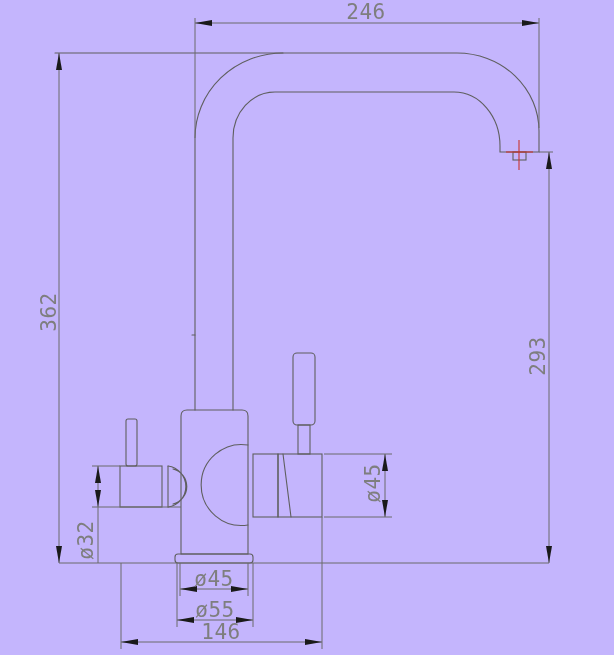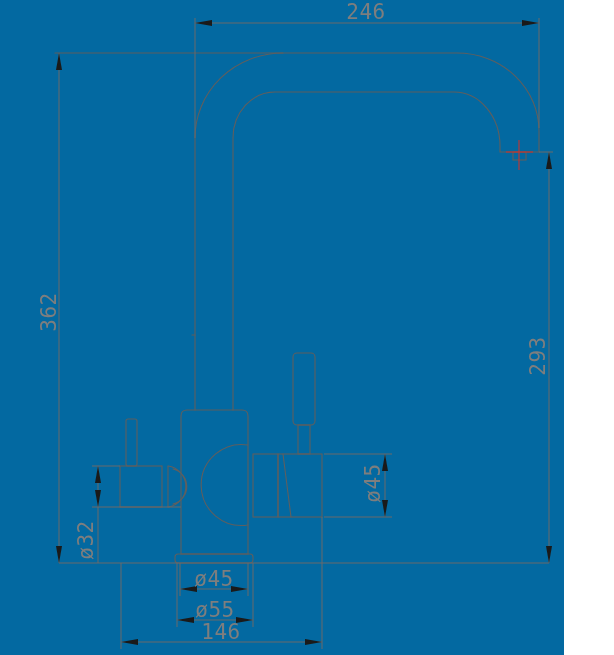--- a/index.html
+++ b/index.html
@@ -1,19 +1,19 @@
 <!DOCTYPE html>
 <html><head>
 <meta charset="utf-8">
 <style>
   html,body{margin:0;padding:0;background:#ffffff;}
   .sheet{
     position:relative;
-    width:564px;height:655px;
-    background:#0369a1;
+    width:614px;height:655px;
+    background:#c4b5fd;
     overflow:hidden;
     font-family:"DejaVu Sans Mono","Liberation Mono",monospace;
   }
   svg{position:absolute;left:0;top:0;}
   text{
     font-family:"DejaVu Sans Mono","Liberation Mono",monospace;
     font-size:21px;
     letter-spacing:0.5px;
   }
 </style>

